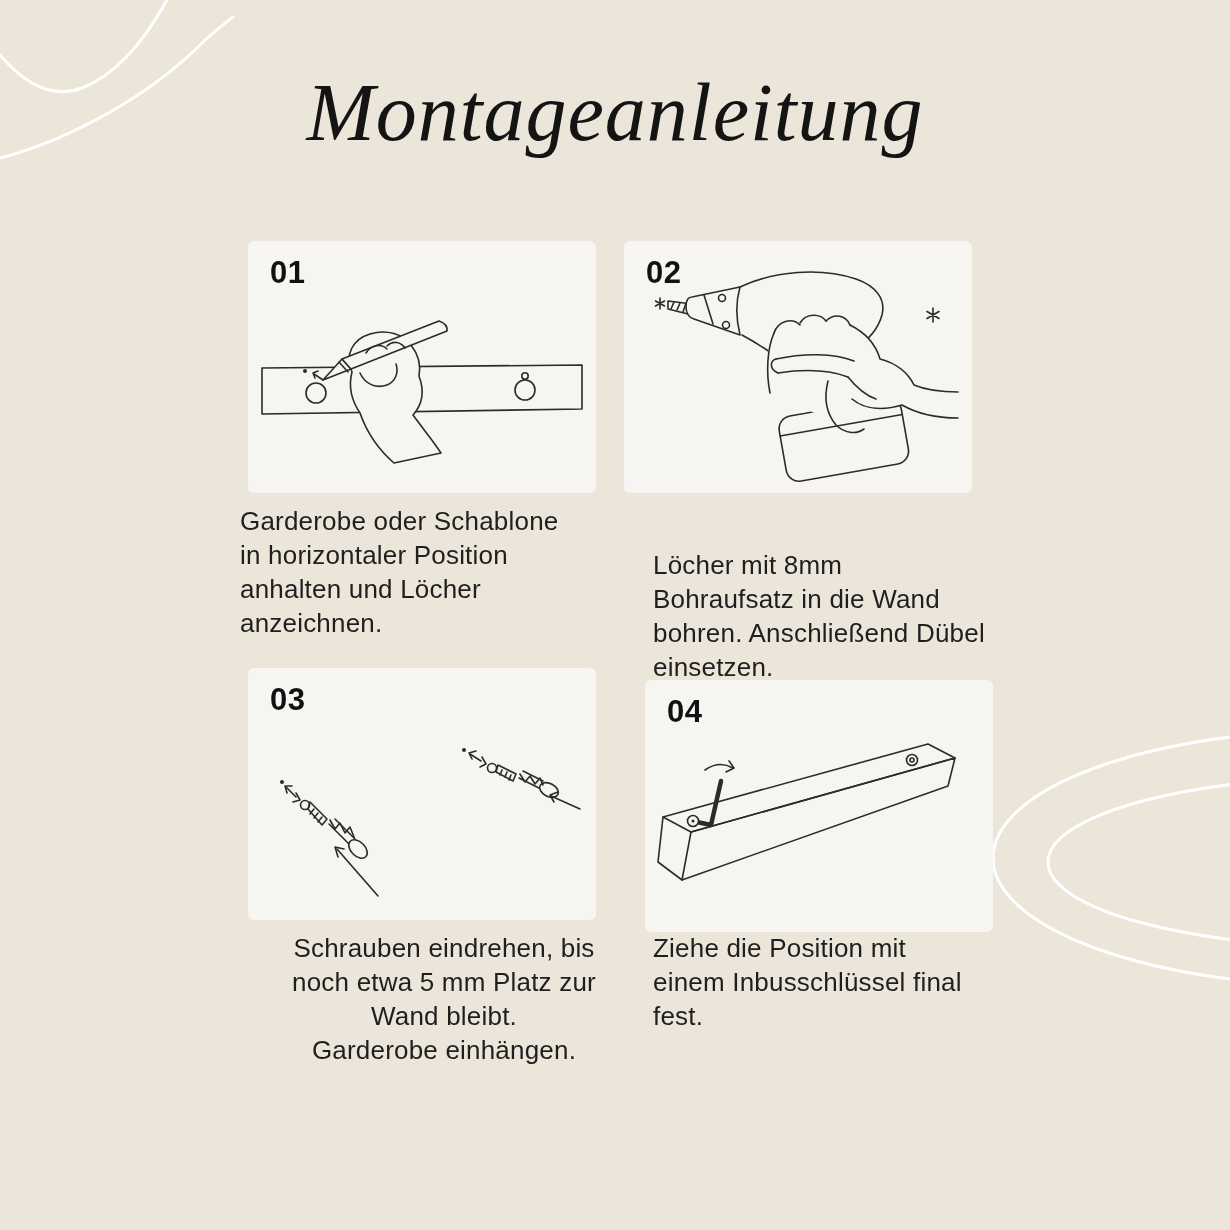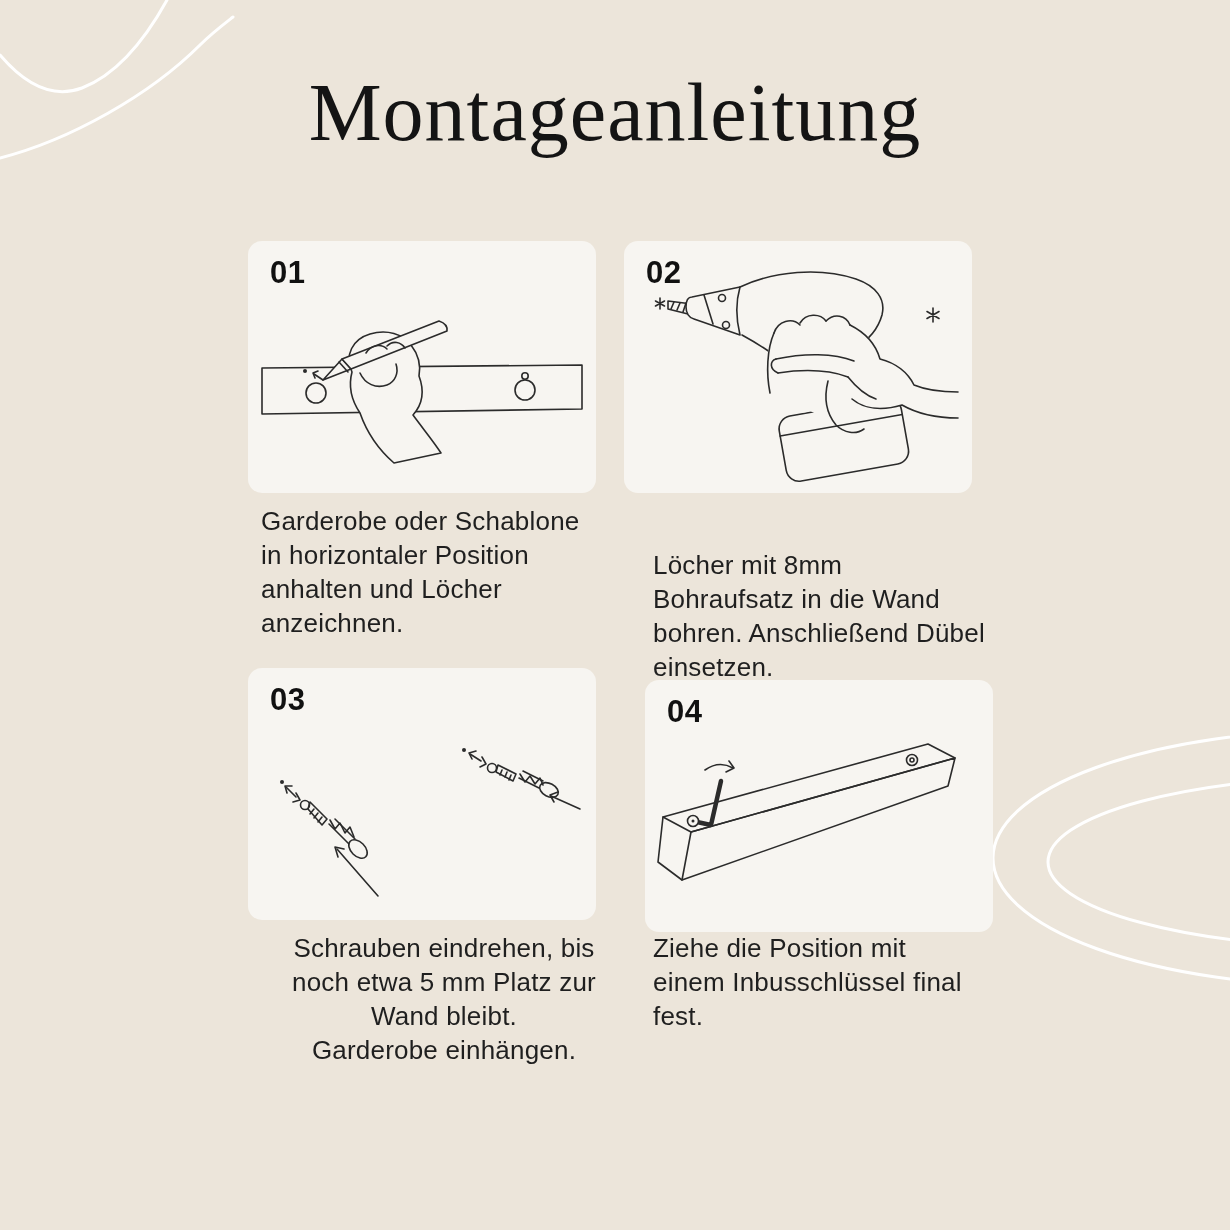--- a/index.html
+++ b/index.html
@@ -14,47 +14,48 @@
   .decor { position:absolute; left:0; top:0; width:1230px; height:1230px; pointer-events:none; }
   .title {
     position:absolute; left:0; top:72px; width:1230px;
     text-align:center;
     font-family:"Liberation Serif", serif;
     font-weight:400;
     font-size:82px;
     letter-spacing:1px;
     color:#141414;
     line-height:1;
+    font-style:italic;
   }
   .card {
     position:absolute;
     width:348px; height:252px;
     background:#f7f5f1;
-    border-radius:14px;
+    border-radius:6px;
   }
   .card svg.illu { position:absolute; left:0; top:0; width:348px; height:252px; }
   .step-num {
     position:absolute; left:22px; top:14px;
     font-size:31px; font-weight:700; letter-spacing:0.5px;
     color:#111;
   }
   .caption {
     position:absolute;
     width:372px;
     font-size:26px;
     line-height:34px;
     letter-spacing:0.2px;
     color:#1f1f1f;
     white-space:pre-line;
   }
   .pos-c1 { left:248px; top:241px; }
   .pos-c2 { left:624px; top:241px; }
   .pos-c3 { left:248px; top:668px; }
   .pos-c4 { left:645px; top:668px;margin-top:12px; }
-  .pos-t1 { left:261px; top:504px; }
+  .pos-t1 { left:240px; top:504px; }
   .pos-t2 { left:653px; top:504px;margin-top:44px; }
   .pos-t3 { left:258px; top:931px;text-align:center; }
   .pos-t4 { left:653px; top:931px; }
   .ink { stroke:#2b2b2b; stroke-width:1.6; fill:none; stroke-linecap:round; stroke-linejoin:round; }
   .inkfill { stroke:#2b2b2b; stroke-width:1.6; fill:#f7f5f1; stroke-linecap:round; stroke-linejoin:round; }
   .dot { fill:#2b2b2b; stroke:none; }
   .white-line { stroke:#ffffff; stroke-width:3; fill:none; stroke-linecap:round; }
 </style>
 </head>
 <body>

